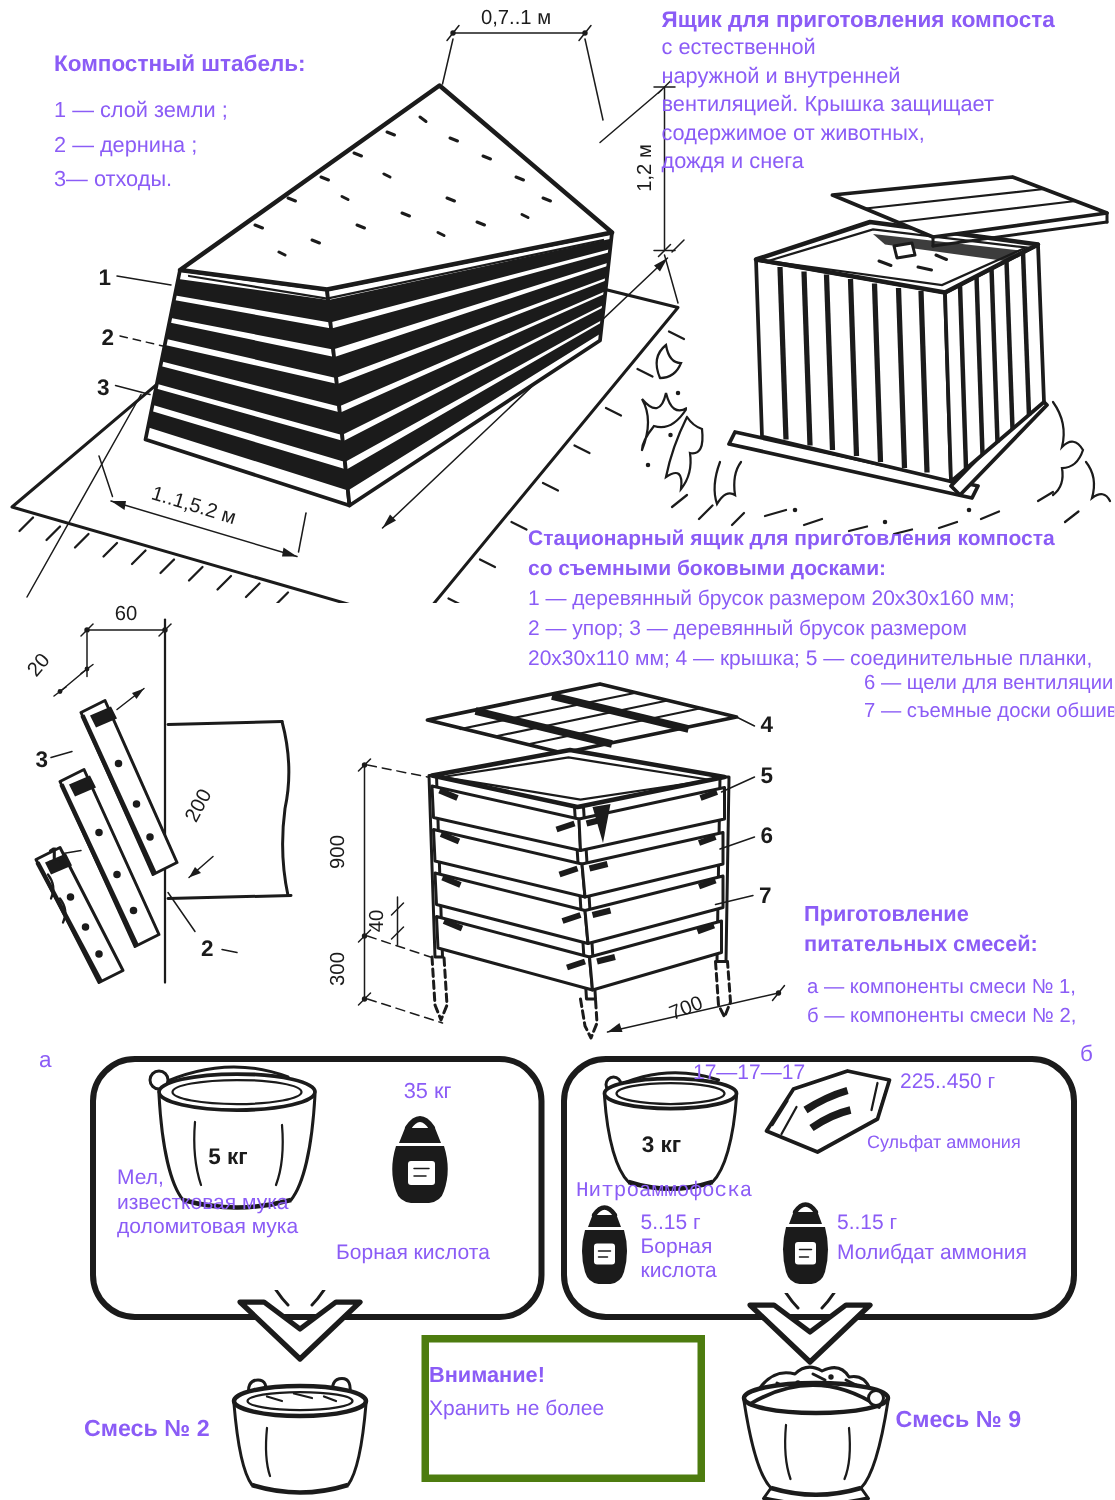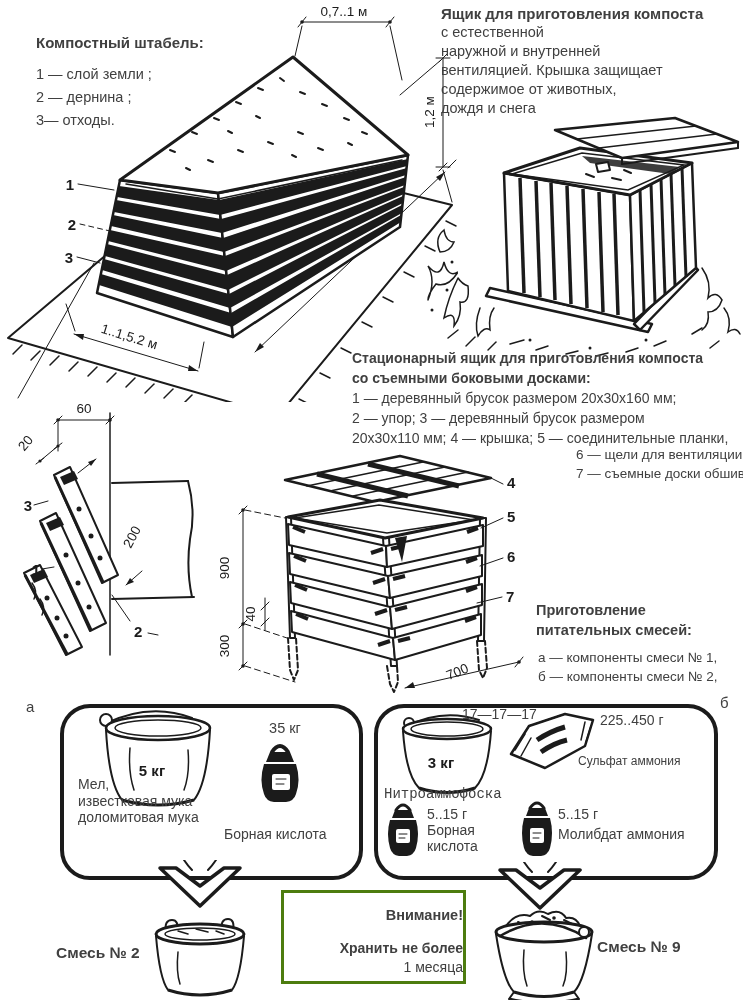--- a/index.html
+++ b/index.html
@@ -1,33 +1,33 @@
 <!DOCTYPE html>
 <html><head>
 <meta charset="utf-8">
 <style>
   html,body{margin:0;padding:0;background:#fff;}
   .page{position:relative;width:743px;height:1000px;background:#fff;overflow:hidden;
         font-family:"Liberation Sans",sans-serif;color:#1b1b1b;}
   .abs{position:absolute;}
-  .txt{white-space:nowrap;color:#404040;}
+  .txt{white-space:nowrap;color:#8b5cf6;}
   .b{font-weight:700;}
   svg{display:block;}
   svg text{font-family:"Liberation Sans",sans-serif;fill:#1b1b1b;}
   .ln{stroke:#1b1b1b;stroke-width:2;fill:none;stroke-linecap:round;stroke-linejoin:round;}
   .ln15{stroke:#1b1b1b;stroke-width:1.5;fill:none;stroke-linecap:round;}
   .ln1{stroke:#1b1b1b;stroke-width:1;fill:none;stroke-linecap:round;}
   .thick{stroke:#1b1b1b;stroke-width:3;fill:none;stroke-linejoin:round;}
   .fw{fill:#fff;stroke:#1b1b1b;stroke-width:2.5;stroke-linejoin:round;}
   .fw2{fill:#fff;stroke:#1b1b1b;stroke-width:2;stroke-linejoin:round;}
   .fb{fill:#1b1b1b;stroke:none;}
   .dimt{font-size:13.5px;}
   .callout{font-size:15px;font-weight:700;}
   .bucket-value{font-size:15px;font-weight:700;}
-  .wbox{border:3px solid #4d7c0f;text-align:right;}
+  .wbox{border:5px solid #4d7c0f;text-align:left;}
 </style>
 </head>
 <body>
 
 <div class="page">
 
   <svg class="abs" style="left:0;top:0;" width="458" height="402" viewBox="0 0 458 402">
 
     <g>
       <polygon class="fw2" points="8,338 230,150 452,205 278,416"></polygon>
@@ -523,22 +523,21 @@
     <path class="ln" d="M44,0 q4,6 8,10 M76,0 q-4,6 -8,10"></path>
     <polygon class="fw" style="stroke-width:3.5;" points="20,8 60,46 100,8 84,8 60,26 36,8"></polygon>
   </svg>
   <svg class="abs" style="left:478px;top:862px;" width="130" height="54" viewBox="0 0 130 54">
     <path class="ln" d="M46,0 q4,6 8,10 M78,0 q-4,6 -8,10"></path>
     <polygon class="fw" style="stroke-width:3.5;" points="22,8 62,46 102,8 86,8 62,26 38,8"></polygon>
   </svg>
 
   <div class="abs wbox" style="left:281px;top:890px;width:179px;height:88px;">
     <div class="txt b" style="font-size:14.5px;margin-top:14px;">Внимание!</div>
-    <div class="txt" style="font-size:14px;line-height:19px;margin-top:16px;font-weight:bold;">Хранить не более</div>
-    <div class="txt" style="font-size:14px;line-height:19px;">1 месяца</div>
+    <div class="txt" style="font-size:14px;line-height:19px;margin-top:4px;">Хранить не более</div>
   </div>
 
   <div class="abs txt b" style="left:56px;top:944px;font-size:15.5px;">Смесь № 2</div>
   <svg class="abs" style="left:150px;top:916px;" width="100" height="84" viewBox="0 0 100 84">
     <path class="ln" d="M16,16 q-2,-12 6,-12 q7,0 5,11"></path>
     <path class="ln" d="M72,15 q-2,-12 6,-12 q7,0 5,12"></path>
     <ellipse class="fw" style="stroke-width:3;" cx="50" cy="18" rx="44" ry="10"></ellipse>
     <ellipse class="ln15" cx="50" cy="18" rx="35" ry="6" fill="none"></ellipse>
     <path class="ln15" d="M28,15 l10,3 M46,13 l12,3 M66,15 l8,3"></path>
     <path class="ln" d="M6,20 C8,44 12,66 18,74"></path>

